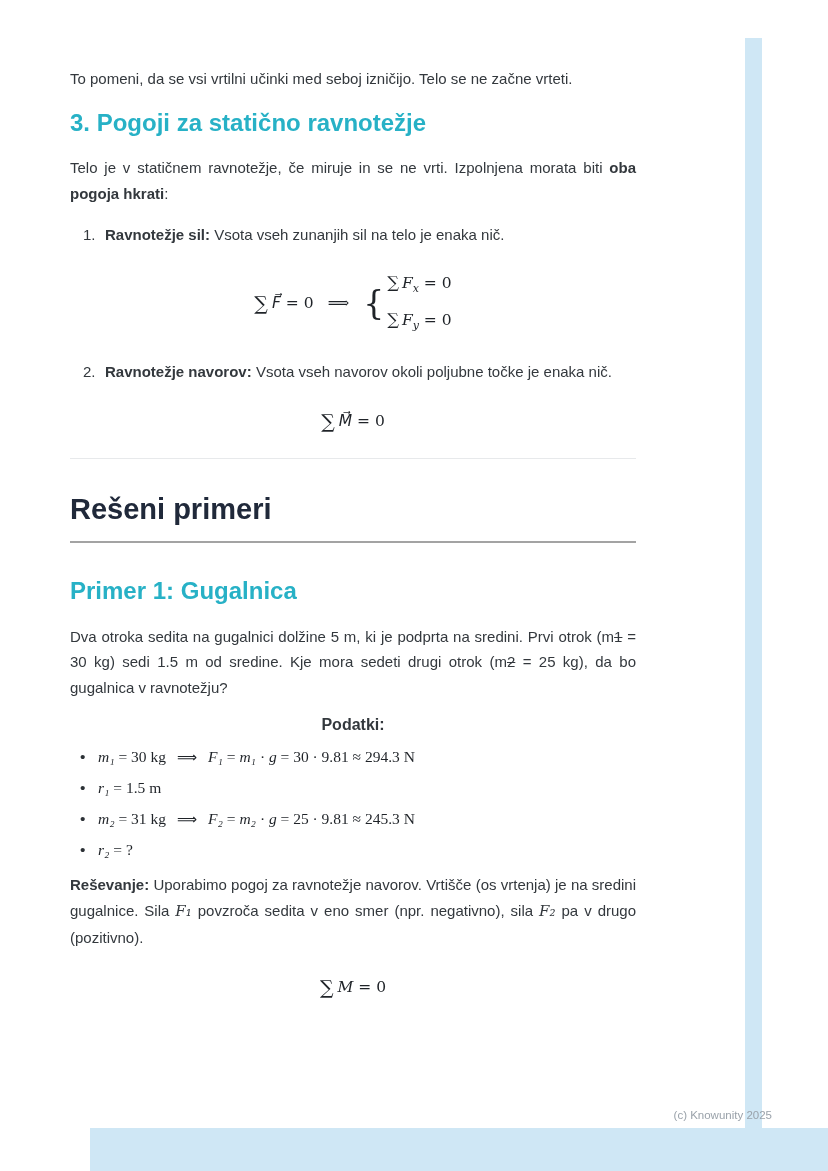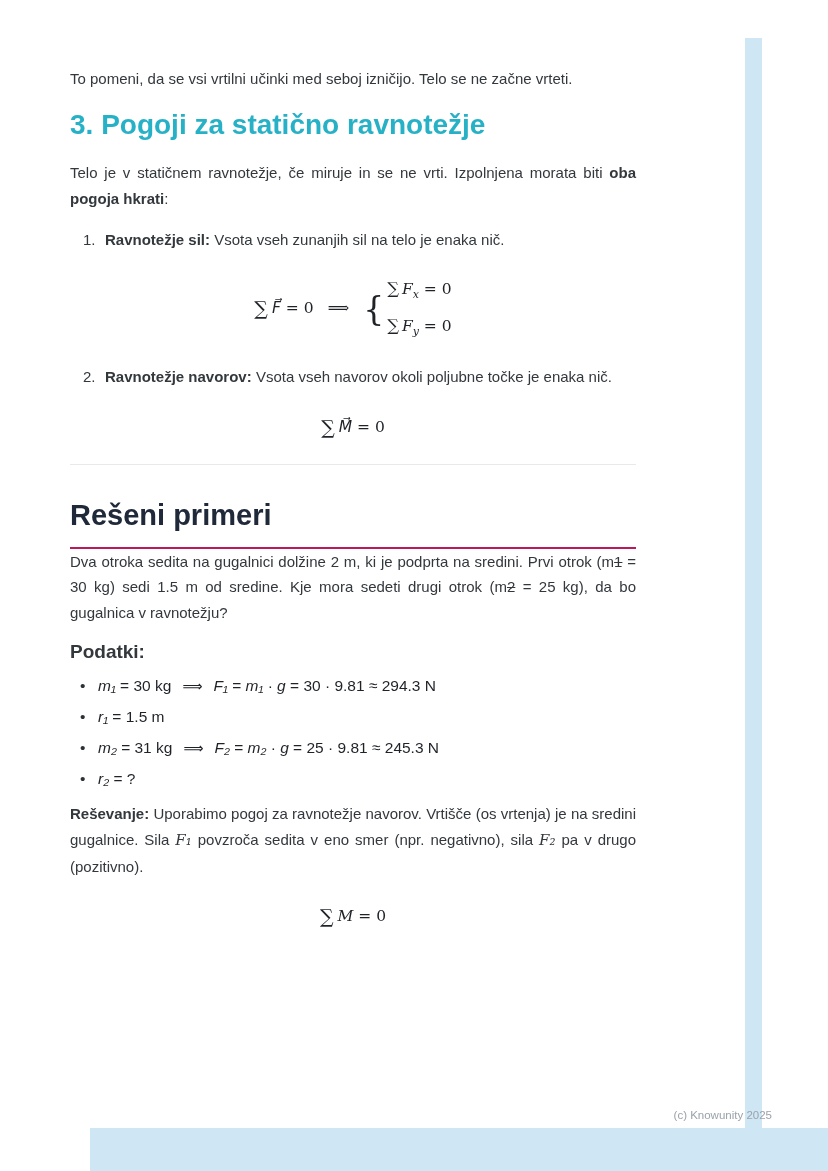--- a/index.html
+++ b/index.html
@@ -3,21 +3,21 @@
 <meta charset="utf-8">
 <style>
   * { margin:0; padding:0; box-sizing:border-box; }
   html,body { background:#ffffff; }
   body {
     width:828px; height:1171px; position:relative; overflow:hidden;
     font-family:"Liberation Sans", sans-serif; color:#33383d;
   }
   .content { position:absolute; left:70px; top:66px; width:566px; }
   .p { font-size:15px; line-height:1.72; text-align:justify; margin:0 0 15px; }
-  .h2cyan { color:#27b1c6; font-size:28px; line-height:1.3; font-weight:700; margin:14px 0 17px; }
+  .h2cyan { color:#27b1c6; font-size:24px; line-height:1.3; font-weight:700; margin:14px 0 17px; }
   .h2ex { margin-top:32px; }
   .olrow { display:flex; font-size:15px; line-height:1.72; margin:4px 0 10px 13px; }
   .olnum { flex:none; width:22px; }
   .olbody { text-align:right; }
   .math-display {
     display:flex; justify-content:center; align-items:center;
     font-family:"DejaVu Serif","DejaVu Sans",serif; font-size:15.5px;
     color:#1f2328; margin:26px 0;
   }
   .sum { font-size:19px; font-style:normal; margin-right:4px; }
@@ -25,26 +25,26 @@
   .mo { margin-left:5px; white-space:pre; }
   .imp { margin:0 14px; font-size:15px; }
   .brace { font-size:33px; line-height:1; margin-right:3px; font-family:"DejaVu Serif",serif; font-weight:400; }
   .cases { display:inline-flex; flex-direction:column; gap:15px; text-align:left; }
   .caserow { display:block; white-space:nowrap; }
   .caserow .sum { font-size:16.5px; margin-right:3px; }
   .msub { font-style:italic; font-size:11px; }
   .divider { height:1px; background:#e7e9eb; margin:20px 0 0; }
   .h1 {
     color:#20293a; font-size:29px; font-weight:700;
-    margin:34px 0 0; padding:0 0 15px; border-bottom:2px solid #be185d;
+    margin:34px 0 0; padding:0 0 15px; border-bottom:2px solid #a3a3a3;
   }
-  .podatki-label { font-size:19px; margin:12px 0 14px; }
+  .podatki-label { font-size:16px; margin:12px 0 14px;text-align:center; }
   ul.bullets { list-style:none; margin:0 0 8px; padding:0 0 0 10px; }
   .bullets li {
-    font-family:Liberation Sans, sans-serif; font-size:15.5px;
+    font-family:Liberation Serif, serif; font-size:15.5px;
     color:#1f2328; margin-bottom:13px;
   }
   .bullets li::before {
     content:"•"; font-family:"Liberation Sans",sans-serif;
     color:#2c3136; display:inline-block; width:18px;
   }
   .bullets .imp { font-size:14px; margin:0 11px; }
   .strike { text-decoration:line-through; }
   .mi-inline { font-family:"DejaVu Serif","DejaVu Sans",serif; font-style:italic; font-size:15px; }
   .footer { position:absolute; right:56px; bottom:50px; font-size:11.5px; color:#9aa2aa; z-index:3; }
@@ -91,22 +91,23 @@
     <div class="math-display">
         <span class="sum">∑</span>
         <span class="mi">M⃗</span>
         <span class="mo">= 0</span>
       </div>
 
     <div class="divider"></div>
 
     <h1 class="h1">Rešeni primeri</h1>
 
+    <h2 class="h2cyan h2ex">Primer 1: Gugalnica</h2>
 
-    <p class="p"><span>Dva otroka sedita na gugalnici dolžine 2 m, ki je podprta na sredini. Prvi otrok (m</span><span class="strike">1</span><span> = 30 kg) sedi 1.5 m od sredine. Kje mora sedeti drugi otrok (m</span><span class="strike">2</span><span> = 25 kg), da bo gugalnica v ravnotežju?</span></p>
+    <p class="p"><span>Dva otroka sedita na gugalnici dolžine 5 m, ki je podprta na sredini. Prvi otrok (m</span><span class="strike">1</span><span> = 30 kg) sedi 1.5 m od sredine. Kje mora sedeti drugi otrok (m</span><span class="strike">2</span><span> = 25 kg), da bo gugalnica v ravnotežju?</span></p>
 
     <p class="podatki-label"><strong>Podatki:</strong></p>
 
     <ul class="bullets">
       <li><span class="mi">m₁</span><span> = 30 kg</span><span class="imp">⟹</span><span class="mi">F₁</span><span> = </span><span class="mi">m₁</span><span> · </span><span class="mi">g</span><span> = 30 · 9.81 ≈ 294.3 N</span></li>
       <li><span class="mi">r₁</span><span> = 1.5 m</span></li>
       <li><span class="mi">m₂</span><span> = 31 kg</span><span class="imp">⟹</span><span class="mi">F₂</span><span> = </span><span class="mi">m₂</span><span> · </span><span class="mi">g</span><span> = 25 · 9.81 ≈ 245.3 N</span></li>
       <li><span class="mi">r₂</span><span> = ?</span></li>
     </ul>
 

